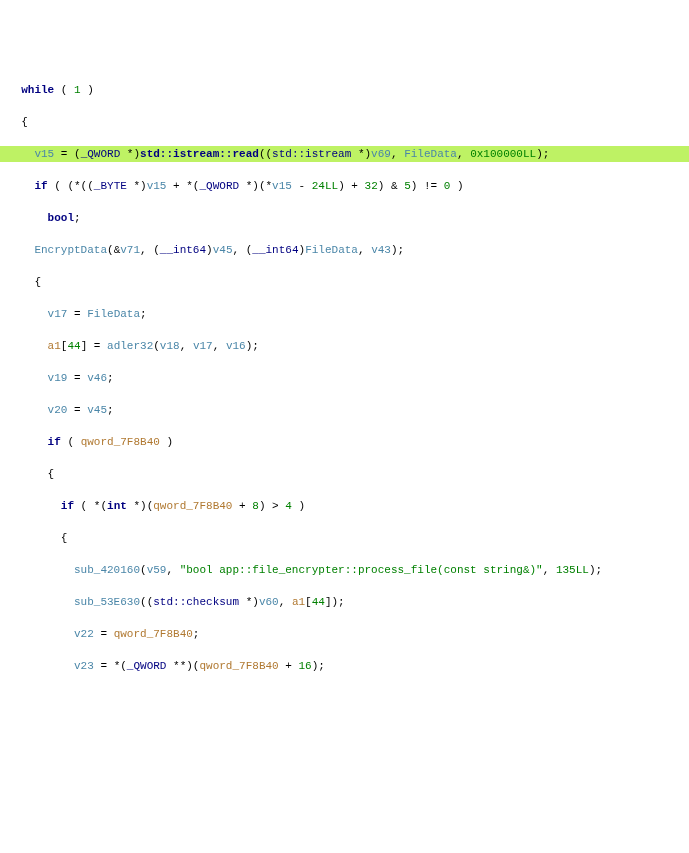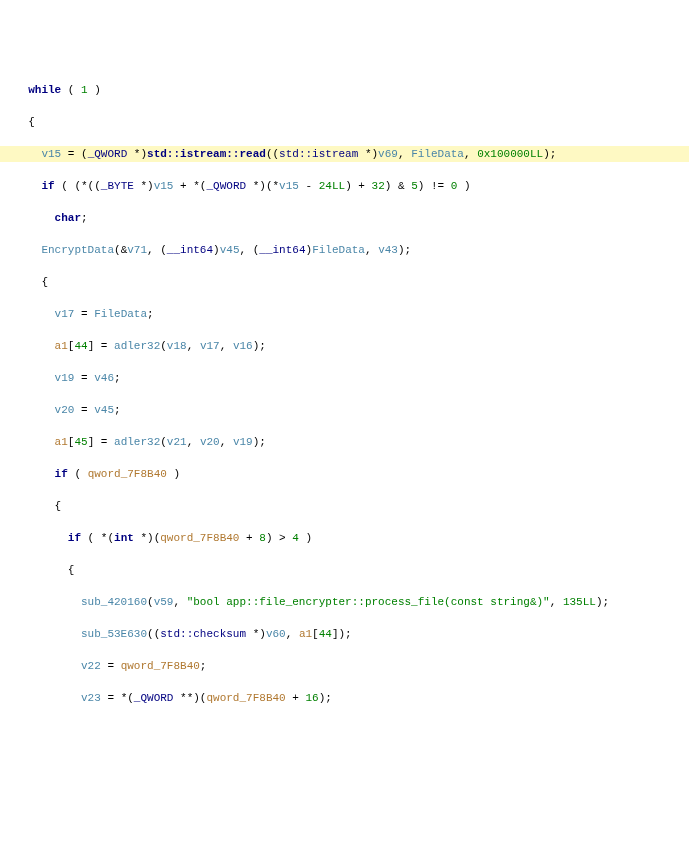--- a/index.html
+++ b/index.html
@@ -10,25 +10,25 @@
     line-height: 16px;
     background: #ffffff;
     color: #000000;
     white-space: pre;
     overflow-x: auto;
   }
   .code-view {
     padding: 2px 0;
   }
   .line {
-    padding: 0 15px;
+    padding: 0 8px;
     min-height: 16px;
   }
   .line.hl {
-    background: #fef9c3;
+    background: #bef264;
   }
   .kw { color: #000080; font-weight: bold; }
   .fn { color: #000080; font-weight: bold; }
   .var { color: #4a86a8; }
   .arg { color: #4a86a8; }
   .str { color: #008000; }
   .num { color: #008000; }
   .type { color: #000080; }
   .glob { color: #b07830; }
   .hexn { color: #008000; }
@@ -36,28 +36,27 @@
 </head>
 <body>
 
 
 
 <div class="code-view">
 <div class="line">  <span class="kw">while</span> ( <span class="num">1</span> )</div>
 <div class="line">  {</div>
 <div class="line hl">    <span class="var">v15</span> = (<span class="type">_QWORD</span> *)<span class="fn">std::istream::read</span>((<span class="type">std::istream</span> *)<span class="var">v69</span>, <span class="arg">FileData</span>, <span class="hexn">0x100000LL</span>);</div>
 <div class="line">    <span class="kw">if</span> ( (*((<span class="type">_BYTE</span> *)<span class="var">v15</span> + *(<span class="type">_QWORD</span> *)(*<span class="var">v15</span> - <span class="num">24LL</span>) + <span class="num">32</span>) &amp; <span class="num">5</span>) != <span class="num">0</span> )</div>
-<div class="line">      <span class="kw">char</span>;</div>
+<div class="line">      <span class="kw">bool</span>;</div>
 <div class="line">    <span class="var">EncryptData</span>(&amp;<span class="var">v71</span>, (<span class="type">__int64</span>)<span class="var">v45</span>, (<span class="type">__int64</span>)<span class="arg">FileData</span>, <span class="var">v43</span>);</div>
 <div class="line">    {</div>
 <div class="line">      <span class="var">v17</span> = <span class="arg">FileData</span>;</div>
 <div class="line">      <span class="glob">a1</span>[<span class="num">44</span>] = <span class="var">adler32</span>(<span class="var">v18</span>, <span class="var">v17</span>, <span class="var">v16</span>);</div>
 <div class="line">      <span class="var">v19</span> = <span class="var">v46</span>;</div>
 <div class="line">      <span class="var">v20</span> = <span class="var">v45</span>;</div>
-<div class="line">      <span class="glob">a1</span>[<span class="num">45</span>] = <span class="var">adler32</span>(<span class="var">v21</span>, <span class="var">v20</span>, <span class="var">v19</span>);</div>
 <div class="line">      <span class="kw">if</span> ( <span class="glob">qword_7F8B40</span> )</div>
 <div class="line">      {</div>
 <div class="line">        <span class="kw">if</span> ( *(<span class="kw">int</span> *)(<span class="glob">qword_7F8B40</span> + <span class="num">8</span>) &gt; <span class="num">4</span> )</div>
 <div class="line">        {</div>
 <div class="line">          <span class="var">sub_420160</span>(<span class="var">v59</span>, <span class="str">"bool app::file_encrypter::process_file(const string&amp;)"</span>, <span class="num">135LL</span>);</div>
 <div class="line">          <span class="var">sub_53E630</span>((<span class="type">std::checksum</span> *)<span class="var">v60</span>, <span class="glob">a1</span>[<span class="num">44</span>]);</div>
 <div class="line">          <span class="var">v22</span> = <span class="glob">qword_7F8B40</span>;</div>
 <div class="line">          <span class="var">v23</span> = *(<span class="type">_QWORD</span> **)(<span class="glob">qword_7F8B40</span> + <span class="num">16</span>);</div>
 
 

